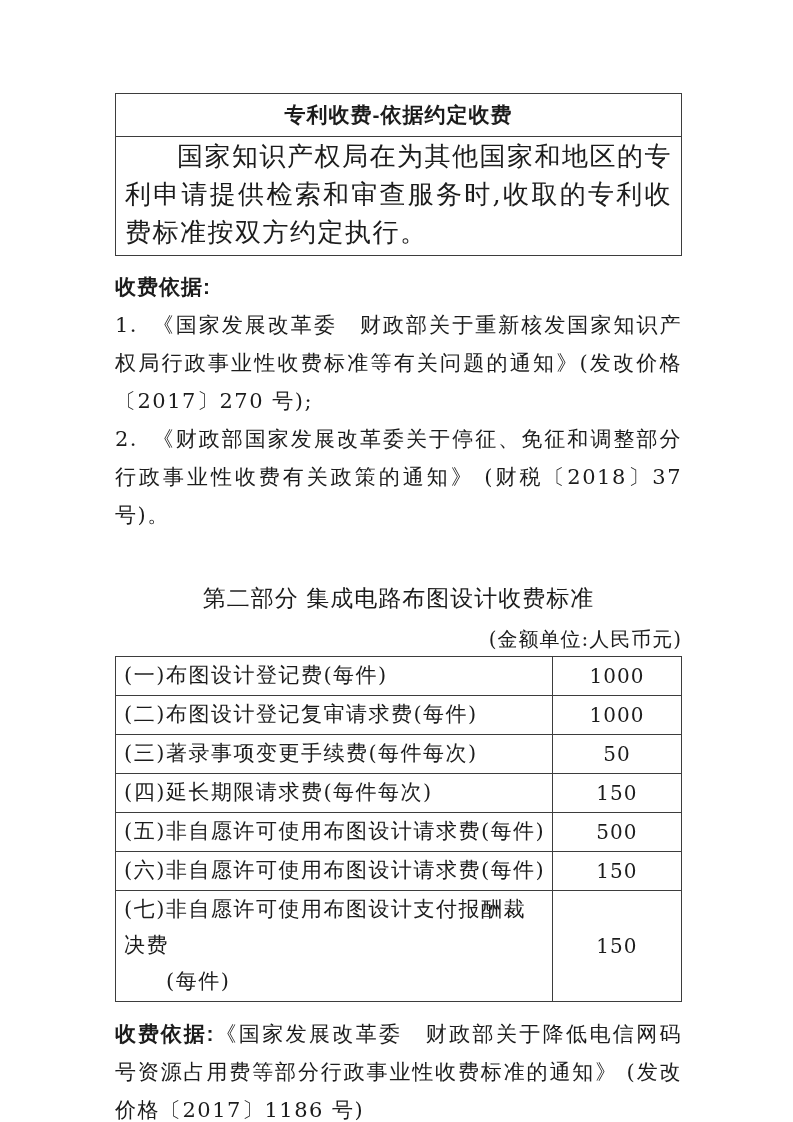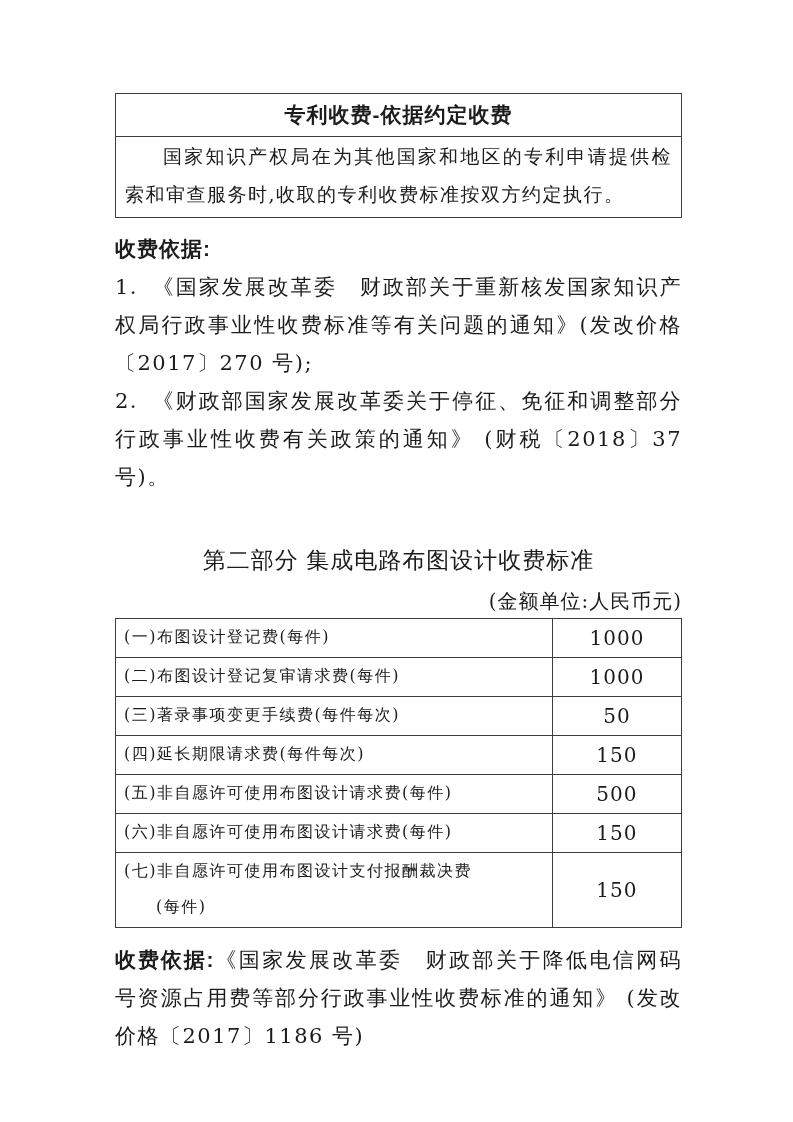--- a/index.html
+++ b/index.html
@@ -37,21 +37,21 @@
     letter-spacing: 1px;
     text-align: center;
     vertical-align: middle;
     font-family: Liberation Sans, sans-serif;
   }
   .box-table td {
     padding: 0 9px 4px 9px;
   }
   .box-table td p {
     margin: 0;
-    font-size: 19px;
+    font-size: 26px;
     line-height: 38px;
     letter-spacing: 1.5px;
     text-align: justify;
     text-indent: 2em;
   }
   
   .label {
     margin: 12px 0 0 0;
     font-size: 21px;
     line-height: 38px;
@@ -85,21 +85,21 @@
     line-height: 30px;
     text-align: right;
     letter-spacing: 1px;
   }
   .fee-table {
     width: 100%;
     border-collapse: collapse;
     table-layout: fixed;
   }
   .fee-table td {
-    font-size: 16px;
+    font-size: 21px;
     letter-spacing: 1.5px;
     vertical-align: middle;
   }
   .fee-table td.item-cell {
     width: 77%;
     padding: 0 6px 2px 8px;
     line-height: 36px;
     height: 36px;
   }
   .fee-table td.fee-cell {

